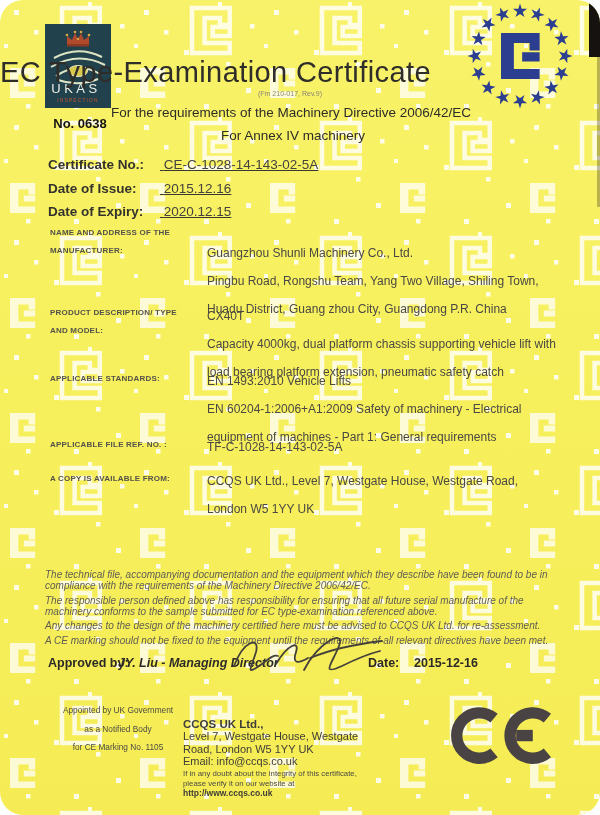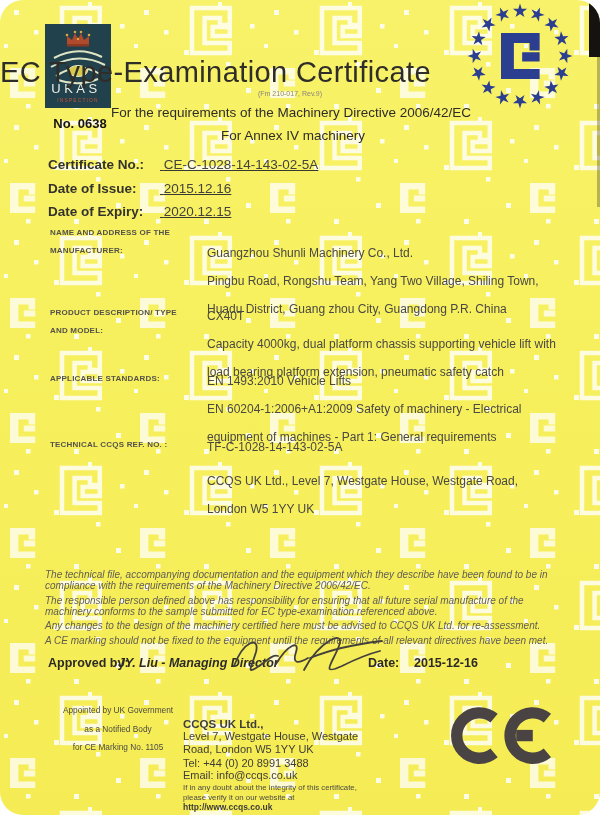--- a/index.html
+++ b/index.html
@@ -147,23 +147,24 @@
 
     <div class="dlabel" style="top:224px">NAME AND ADDRESS OF THE<br>MANUFACTURER:</div>
     <div class="dval" style="top:239px">Guangzhou Shunli Machinery Co., Ltd.<br>Pingbu Road, Rongshu Team, Yang Two Village, Shiling Town,<br>Huadu District, Guang zhou City, Guangdong P.R. China</div>
 
     <div class="dlabel" style="top:304px">PRODUCT DESCRIPTION/ TYPE<br>AND MODEL:</div>
     <div class="dval" style="top:302px">CX40T<br>Capacity 4000kg, dual platform chassis supporting vehicle lift with<br>load bearing platform extension, pneumatic safety catch</div>
 
     <div class="dlabel" style="top:370px">APPLICABLE STANDARDS:</div>
     <div class="dval" style="top:367px">EN 1493:2010 Vehicle Lifts<br>EN 60204-1:2006+A1:2009 Safety of machinery - Electrical<br>equipment of machines - Part 1: General requirements</div>
 
-    <div class="dlabel" style="top:436px">TECHNICAL CCQS REF. NO. :</div>
+    <div class="dlabel" style="top:436px">APPLICABLE FILE REF. NO. :</div>
     <div class="dval" style="top:433px">TF-C-1028-14-143-02-5A</div>
 
+    <div class="dlabel" style="top:470px">A COPY IS AVAILABLE FROM:</div>
     <div class="dval" style="top:467px">CCQS UK Ltd., Level 7, Westgate House, Westgate Road,<br>London W5 1YY UK</div>
 
     <div class="notes">
       <p>The technical file, accompanying documentation and the equipment which they describe have been found to be in compliance with the requirements of the Machinery Directive 2006/42/EC.</p>
       <p>The responsible person defined above has responsibility for ensuring that all future serial manufacture of the machinery conforms to the sample submitted for EC type-examination referenced above.</p>
       <p>Any changes to the design of the machinery certified here must be advised to CCQS UK Ltd. for re-assessment.</p>
       <p>A CE marking should not be fixed to the equipment until the requirements of all relevant directives have been met.</p>
     </div>
 
     <span class="app-label">Approved by:</span>
@@ -178,21 +179,20 @@
         <path d="M78,48 C92,20 120,6 113,24 C106,42 94,54 116,44 C132,36 146,31 154,29"></path>
         <path d="M84,36 C106,27 130,22 156,19"></path>
       </g>
     </svg>
 
     <div class="nb">Appointed by UK Government<br>as a Notified Body<br>for CE Marking No. 1105</div>
 
     <div class="fc">
       <div class="fc-company">CCQS UK Ltd.,</div>
       <div class="fc-addr">Level 7, Westgate House, Westgate<br>Road, London W5 1YY UK</div>
-      <div class="fc-tel">Tel: +44 (0) 20 8991 3488</div>
       <div class="fc-email">Email: info@ccqs.co.uk</div>
       <div class="fc-verify">If in any doubt about the integrity of this certificate,<br>please verify it on our website at</div>
       <div class="fc-web">http://www.ccqs.co.uk</div>
     </div>
 
     <svg class="ce-svg" width="118" height="66" viewBox="0 0 135 75">
       <g stroke="#4a4344" stroke-width="13" fill="none">
         <path d="M52.7,56.9 A26,26 0 1 1 52.7,17.1"></path>
         <path d="M113.7,56.9 A26,26 0 1 1 113.7,17.1"></path>
         <path d="M78,37 L97,37"></path>

